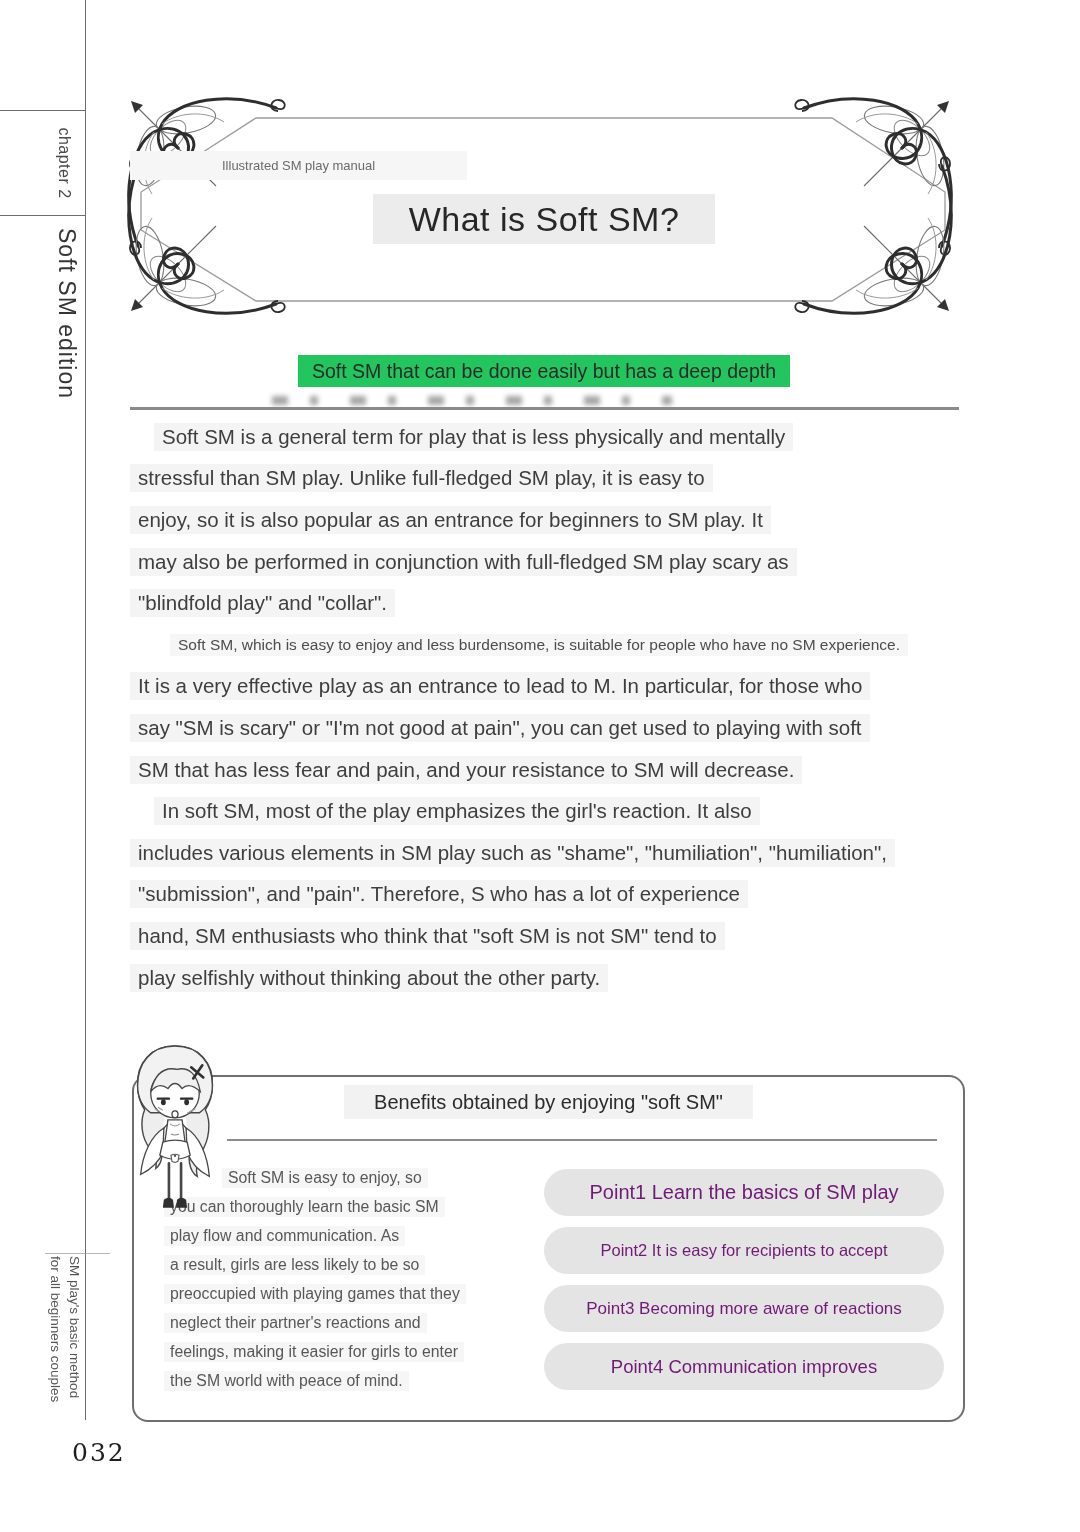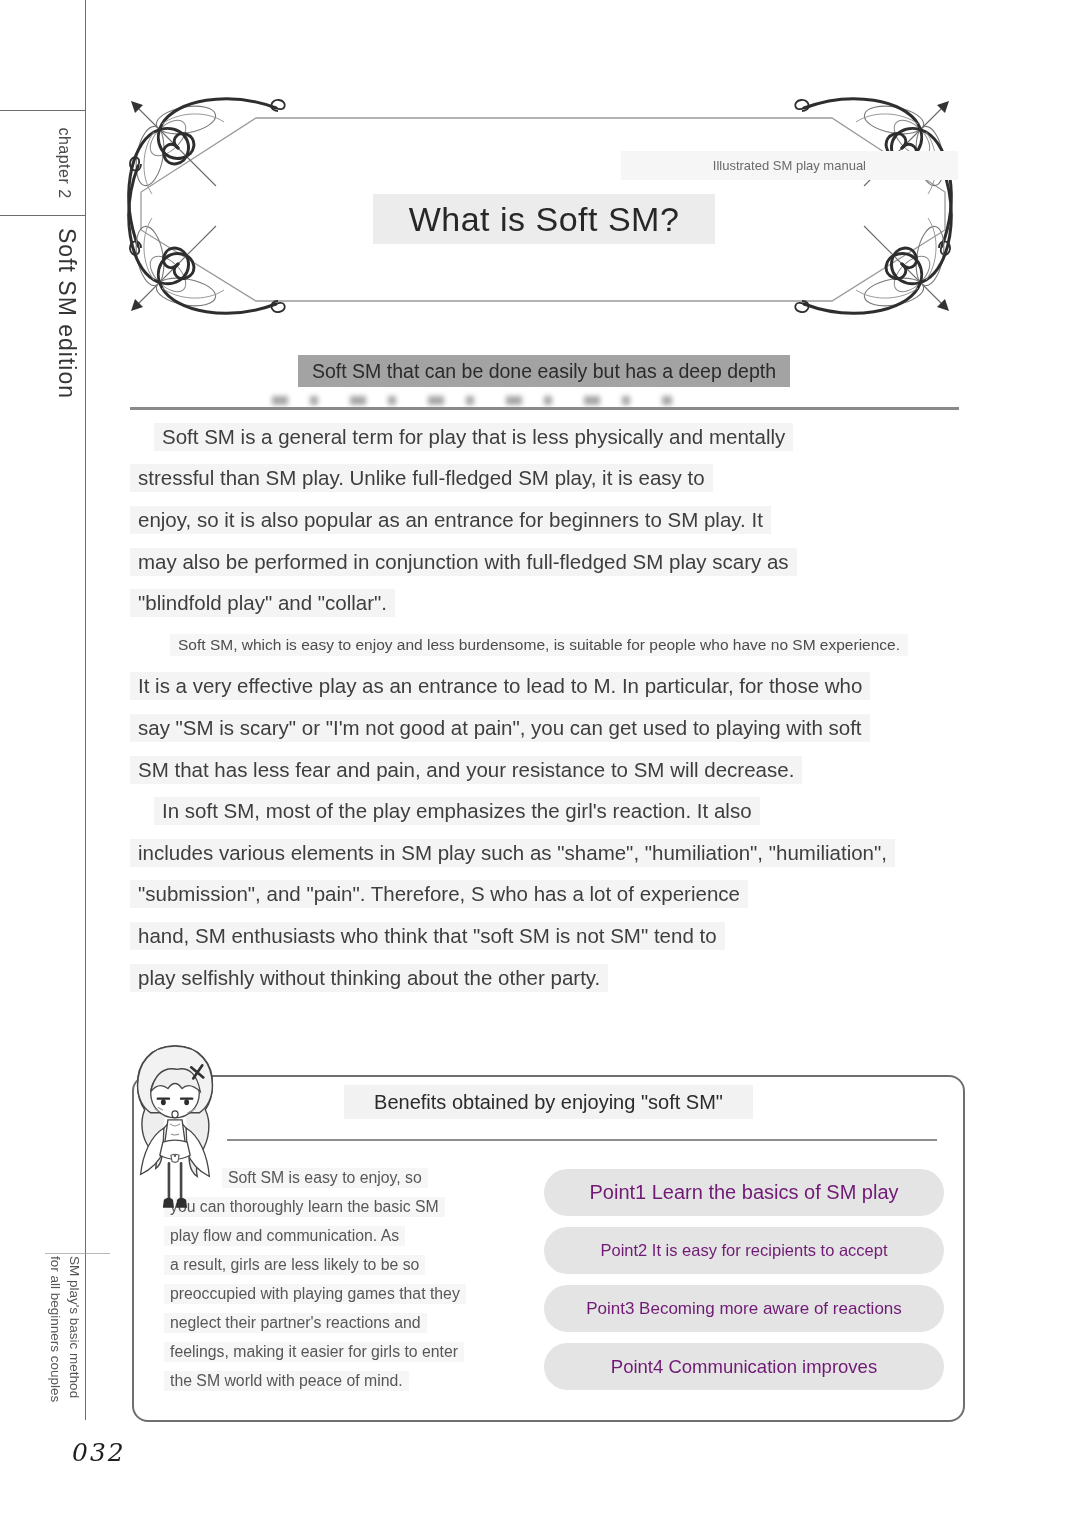--- a/index.html
+++ b/index.html
@@ -10,30 +10,30 @@
   }
   
   .v-rail   { position:absolute; left:85px; top:0; width:1px; height:1420px; background:#6d6d6d; }
   .h-rail-1 { position:absolute; left:0; top:110px; width:86px; height:1px; background:#6d6d6d; }
   .h-rail-2 { position:absolute; left:0; top:215px; width:86px; height:1px; background:#6d6d6d; }
   .h-rail-3 { position:absolute; left:45px; top:1253px; width:65px; height:1px; background:#9a9a9a; opacity:.7; }
   .rot { position:absolute; transform:rotate(90deg); transform-origin:0 0; white-space:nowrap; }
   .chapter-label { left:73px; top:117px; width:92px; text-align:center; font-size:16px; color:#4a4a4a; letter-spacing:.5px; }
   .edition-label { left:80px; top:228px; width:162px; font-size:23px; color:#353535; letter-spacing:1px; }
   .footer-vertical { left:84px; top:1256px; width:166px; font-size:13.5px; line-height:19px; color:#555; }
-  .page-number { position:absolute; left:72px; top:1438px; font-family:"DejaVu Serif",serif; font-size:25px; letter-spacing:2px; color:#1f1f1f;font-style:italic; }
+  .page-number { position:absolute; left:72px; top:1438px; font-family:"DejaVu Serif",serif; font-size:25px; letter-spacing:2px; color:#1f1f1f; }
   
   .header-frame { position:absolute; left:120px; top:96px; width:840px; height:220px; }
-  .kicker { position:absolute; left:130px; top:158px; width:828px; text-align:right; font-size:13px; color:#6a6a6a; z-index:2; }
+  .kicker { position:absolute; left:130px; top:158px; width:828px; text-align:left; font-size:13px; color:#6a6a6a; z-index:2; }
   .kicker span { background:#f6f6f6; padding:7px 92px; }
   .page-title { position:absolute; left:130px; top:200px; width:828px; text-align:center; font-size:34px; color:#272727; letter-spacing:.5px; z-index:2; }
   .page-title span { background:#ececec; padding:6px 36px; }
   
   .subtitle { position:absolute; left:130px; top:360px; width:828px; text-align:center; font-size:19.5px; color:#2b2b2b; }
-  .subtitle span { background:#a3a3a3; padding:5px 14px; }
+  .subtitle span { background:#22c55e; padding:5px 14px; }
   .ghost {
     position:absolute; left:272px; top:396px; width:400px; height:9px; opacity:.45; filter:blur(2.5px);
     background:repeating-linear-gradient(90deg,#3a3a3a 0 16px,transparent 16px 38px,#3a3a3a 38px 46px,transparent 46px 78px);
   }
   .rule { position:absolute; left:130px; top:407px; width:829px; height:0; border-top:3px solid #8a8a8a; }
   .body-lines { position:absolute; left:130px; top:416px; width:832px; }
   .line { height:41.6px; display:flex; align-items:center; font-size:20.5px; color:#3e3e3e; }
   .line span { background:#f4f4f4; padding:2px 8px; white-space:nowrap; }
   .line.ind span { margin-left:24px; }
   .line.note { font-size:15.5px; color:#4c4c4c; }

